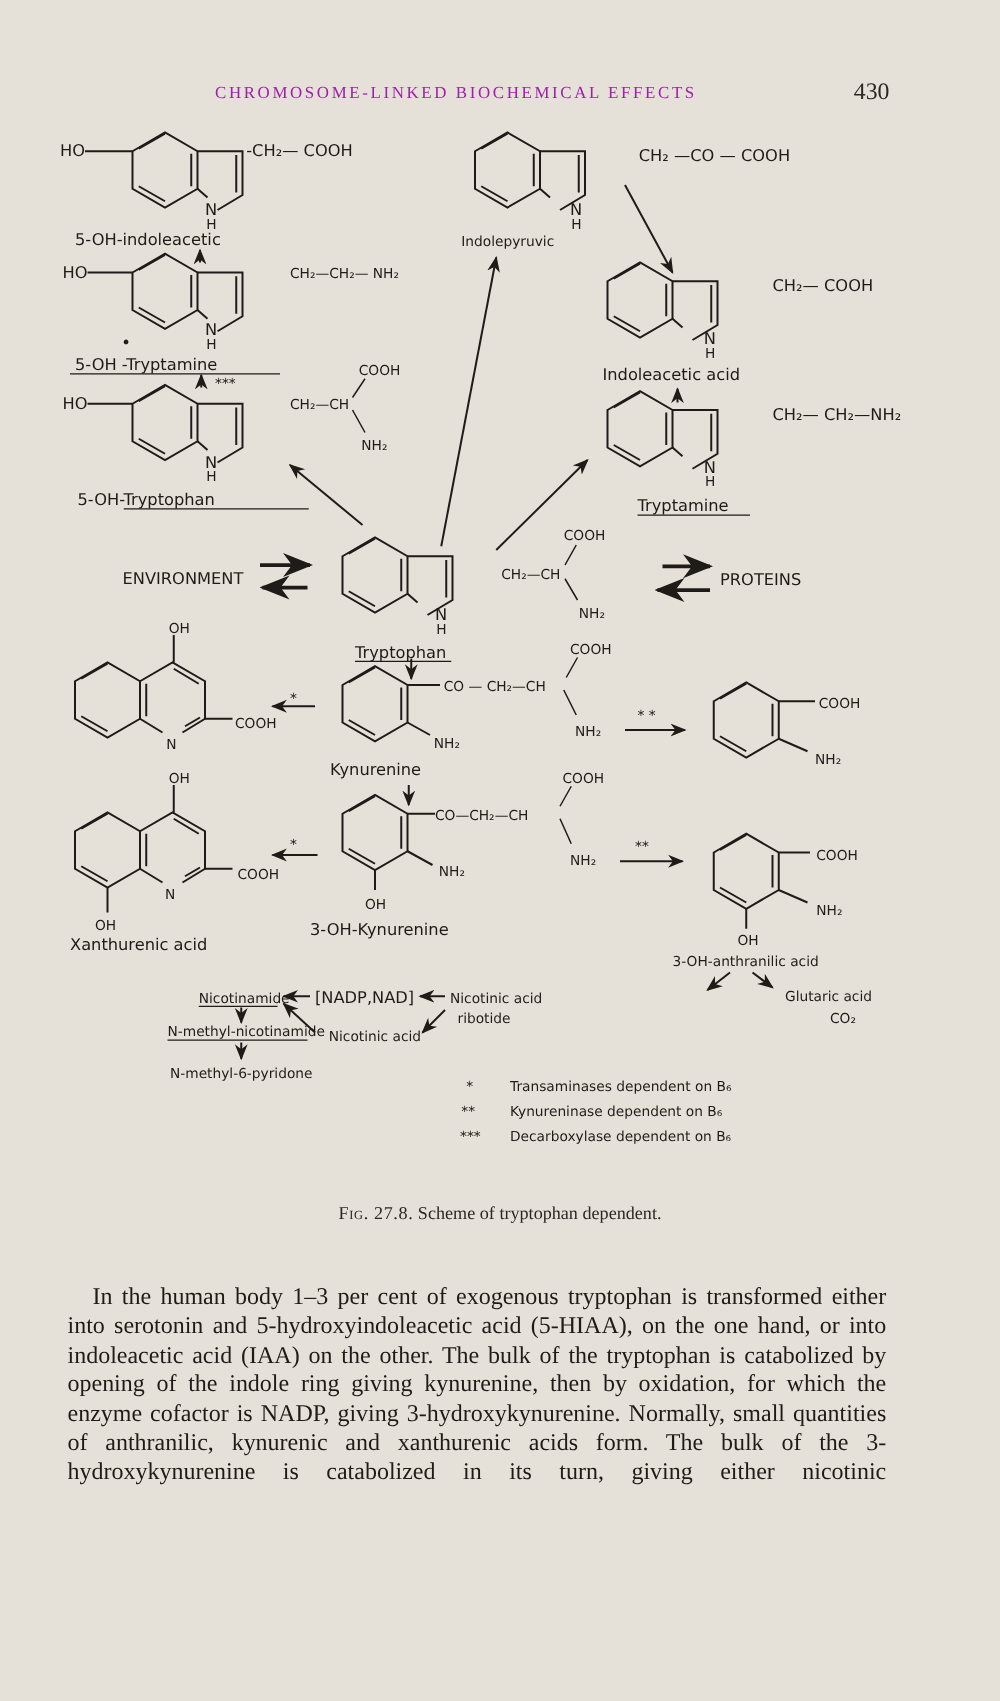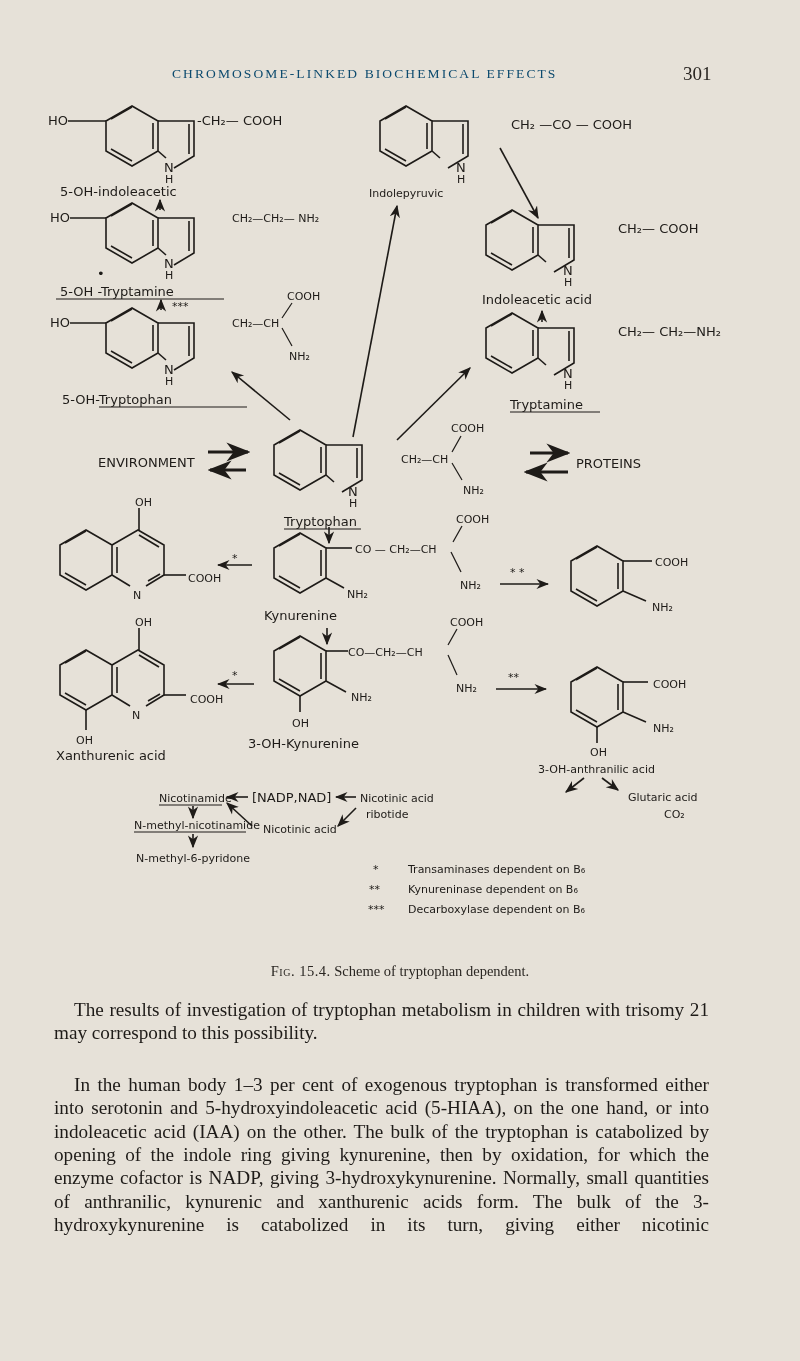--- a/index.html
+++ b/index.html
@@ -9,21 +9,21 @@
     position:relative;
     font-family:"Liberation Serif", serif;
     color:#1e1b18;
   }
   .running-head {
     position:absolute; top:66px; left:0; width:800px; height:20px;
   }
   .running-title {
     position:absolute; left:172px; top:0;
     font-family:"Liberation Serif", serif;
-    font-size:13.5px; letter-spacing:2.1px; color:#0c4a6e;
+    font-size:13.5px; letter-spacing:2.1px; color:#a21caf;
   }
   .page-number {
     position:absolute; left:683px; top:-3px;
     font-size:19px; color:#2a2622;
   }
   svg.diagram {
     position:absolute; left:0; top:90px; width:800px; height:860px;
   }
   svg text {
     font-family:"DejaVu Sans", sans-serif;
@@ -43,21 +43,21 @@
     text-align:justify;
   }
   .body-text p { margin:0; text-indent:20px; }
   .body-text p.last-line-justify { text-align-last:justify;margin-top:28px; }
 </style>
 </head>
 <body>
 
 <div class="running-head">
   <span class="running-title">CHROMOSOME-LINKED BIOCHEMICAL EFFECTS</span>
-  <span class="page-number">301</span>
+  <span class="page-number">430</span>
 </div>
 
 <svg class="diagram" viewBox="0 90 800 860" xmlns="http://www.w3.org/2000/svg">
   <defs>
     <marker id="ah" viewBox="0 0 10 10" refX="9" refY="5" markerWidth="8" markerHeight="8" orient="auto-start-reverse">
       <path d="M0,1 L10,5 L0,9 L3,5 z" fill="#1e1b18"></path>
     </marker>
 
     <g id="indole">
       <polygon class="bond" points="-26,-15 0,-30 26,-15 26,15 0,30 -26,15"></polygon>
@@ -281,19 +281,18 @@
     <text class="sm" x="373" y="873">*</text>
     <text class="sm" x="408" y="873">Transaminases dependent on B₆</text>
     <text class="sm" x="369" y="893">**</text>
     <text class="sm" x="408" y="893">Kynureninase  dependent on B₆</text>
     <text class="sm" x="368" y="913">***</text>
     <text class="sm" x="408" y="913">Decarboxylase dependent on B₆</text>
   </g>
 </svg>
 
 <div class="caption">
-  <span class="fig-label">Fig. 15.4.</span><span> Scheme of tryptophan dependent.</span>
+  <span class="fig-label">Fig. 27.8.</span><span> Scheme of tryptophan dependent.</span>
 </div>
 
 <div class="body-text">
-  <p>The results of investigation of tryptophan metabolism in children with tri­somy 21 may correspond to this possibility.</p>
   <p class="last-line-justify">In the human body 1–3 per cent of exogenous tryptophan is transformed either into serotonin and 5-hydroxyindoleacetic acid (5-HIAA), on the one hand, or into indoleacetic acid (IAA) on the other. The bulk of the tryptophan is cata­bolized by opening of the indole ring giving kynurenine, then by oxidation, for which the enzyme cofactor is NADP, giving 3-hydroxykynurenine. Normally, small quantities of anthranilic, kynurenic and xanthurenic acids form. The bulk of the 3-hydroxykynurenine is catabolized in its turn, giving either nicotinic</p>
 </div>
 
 </body></html>

